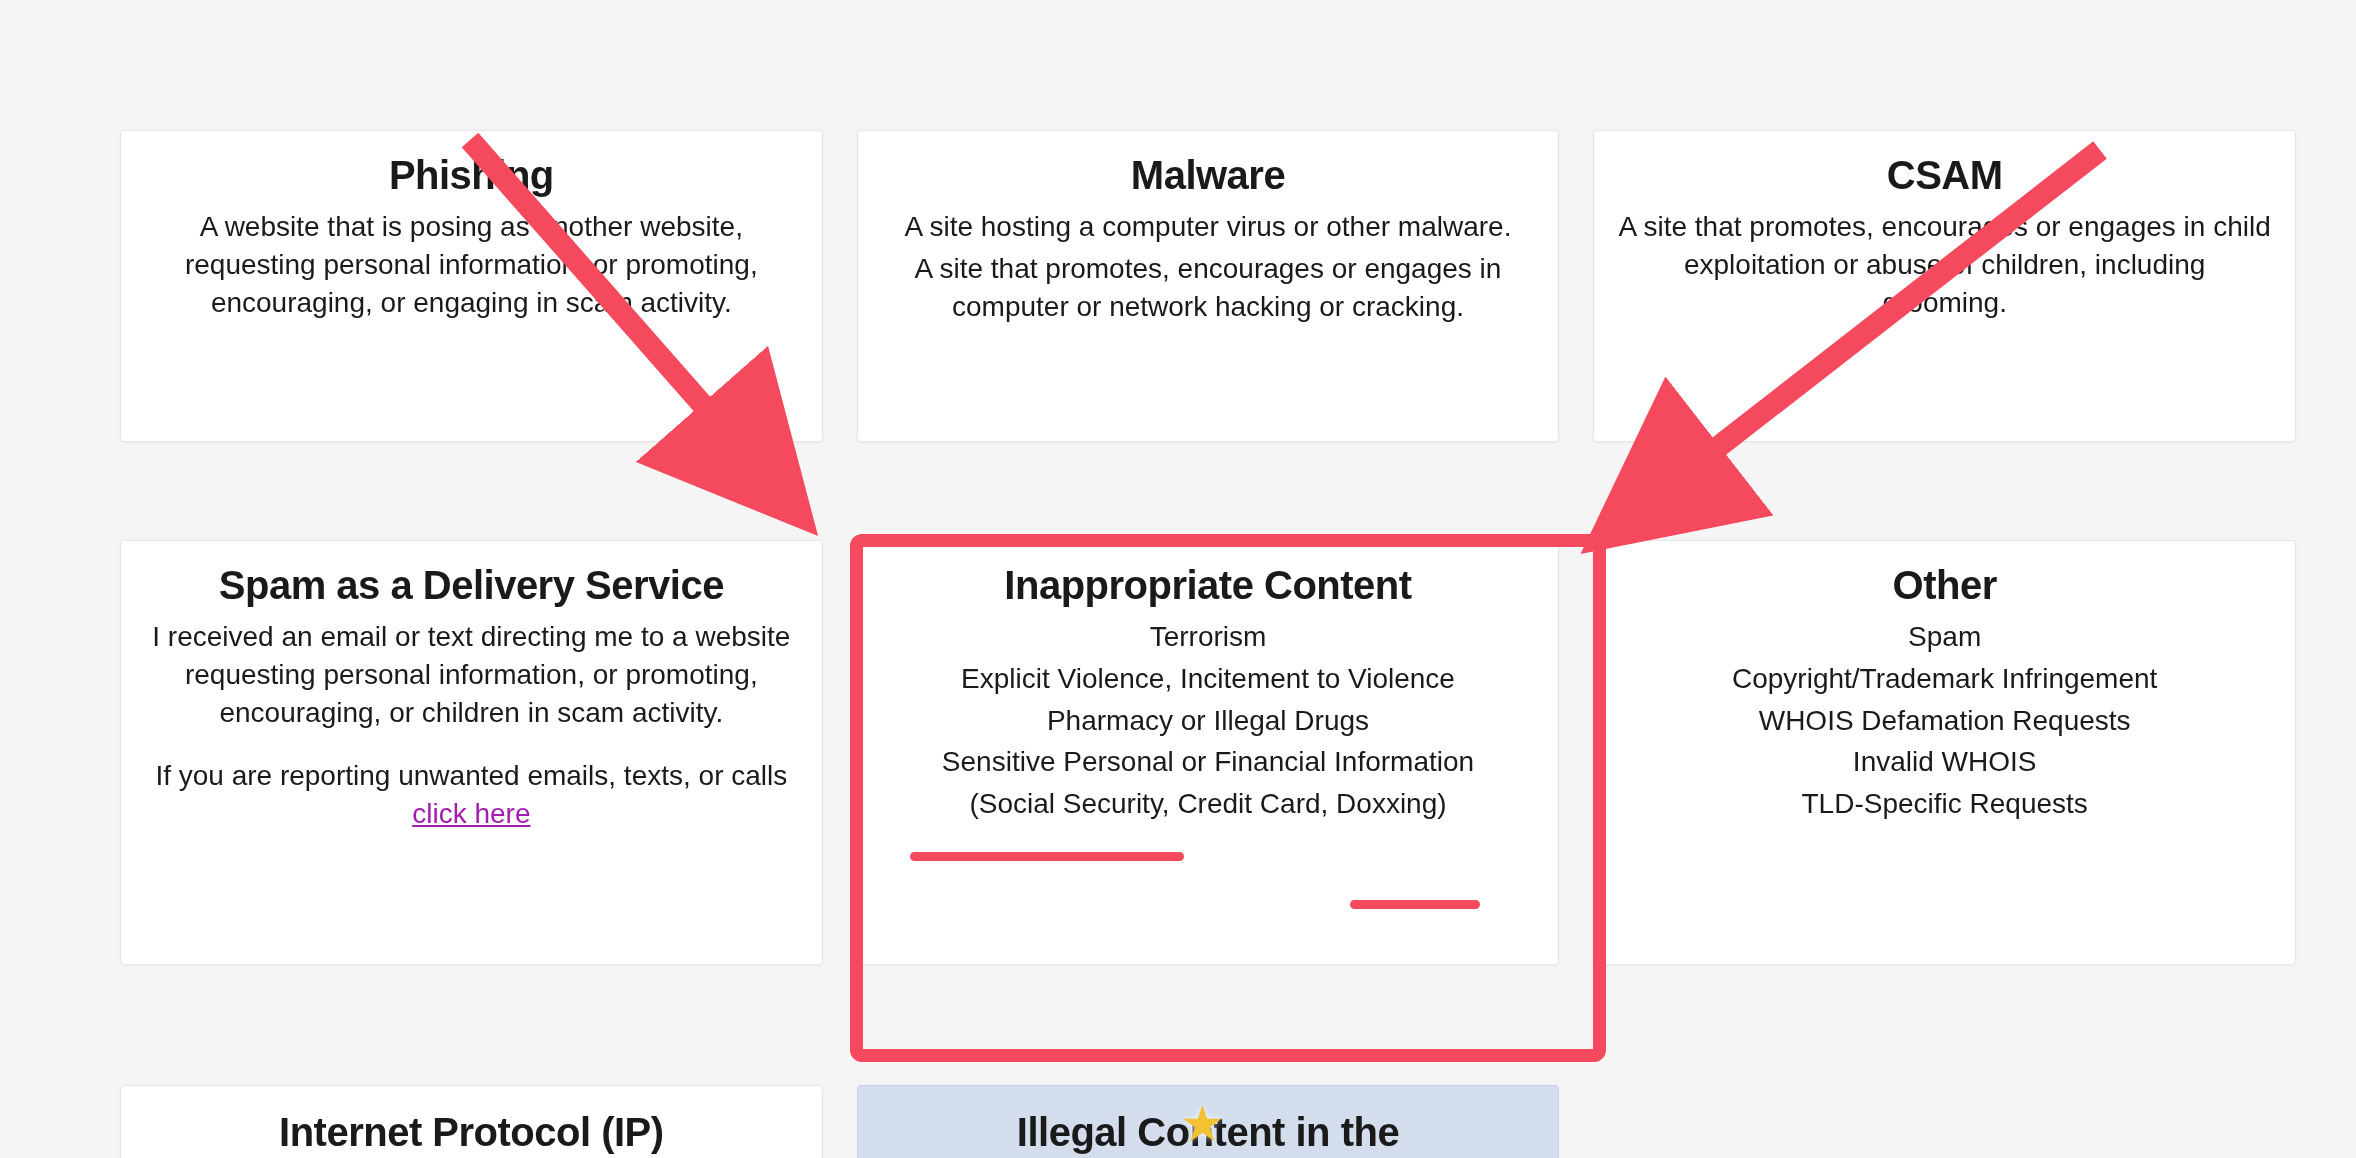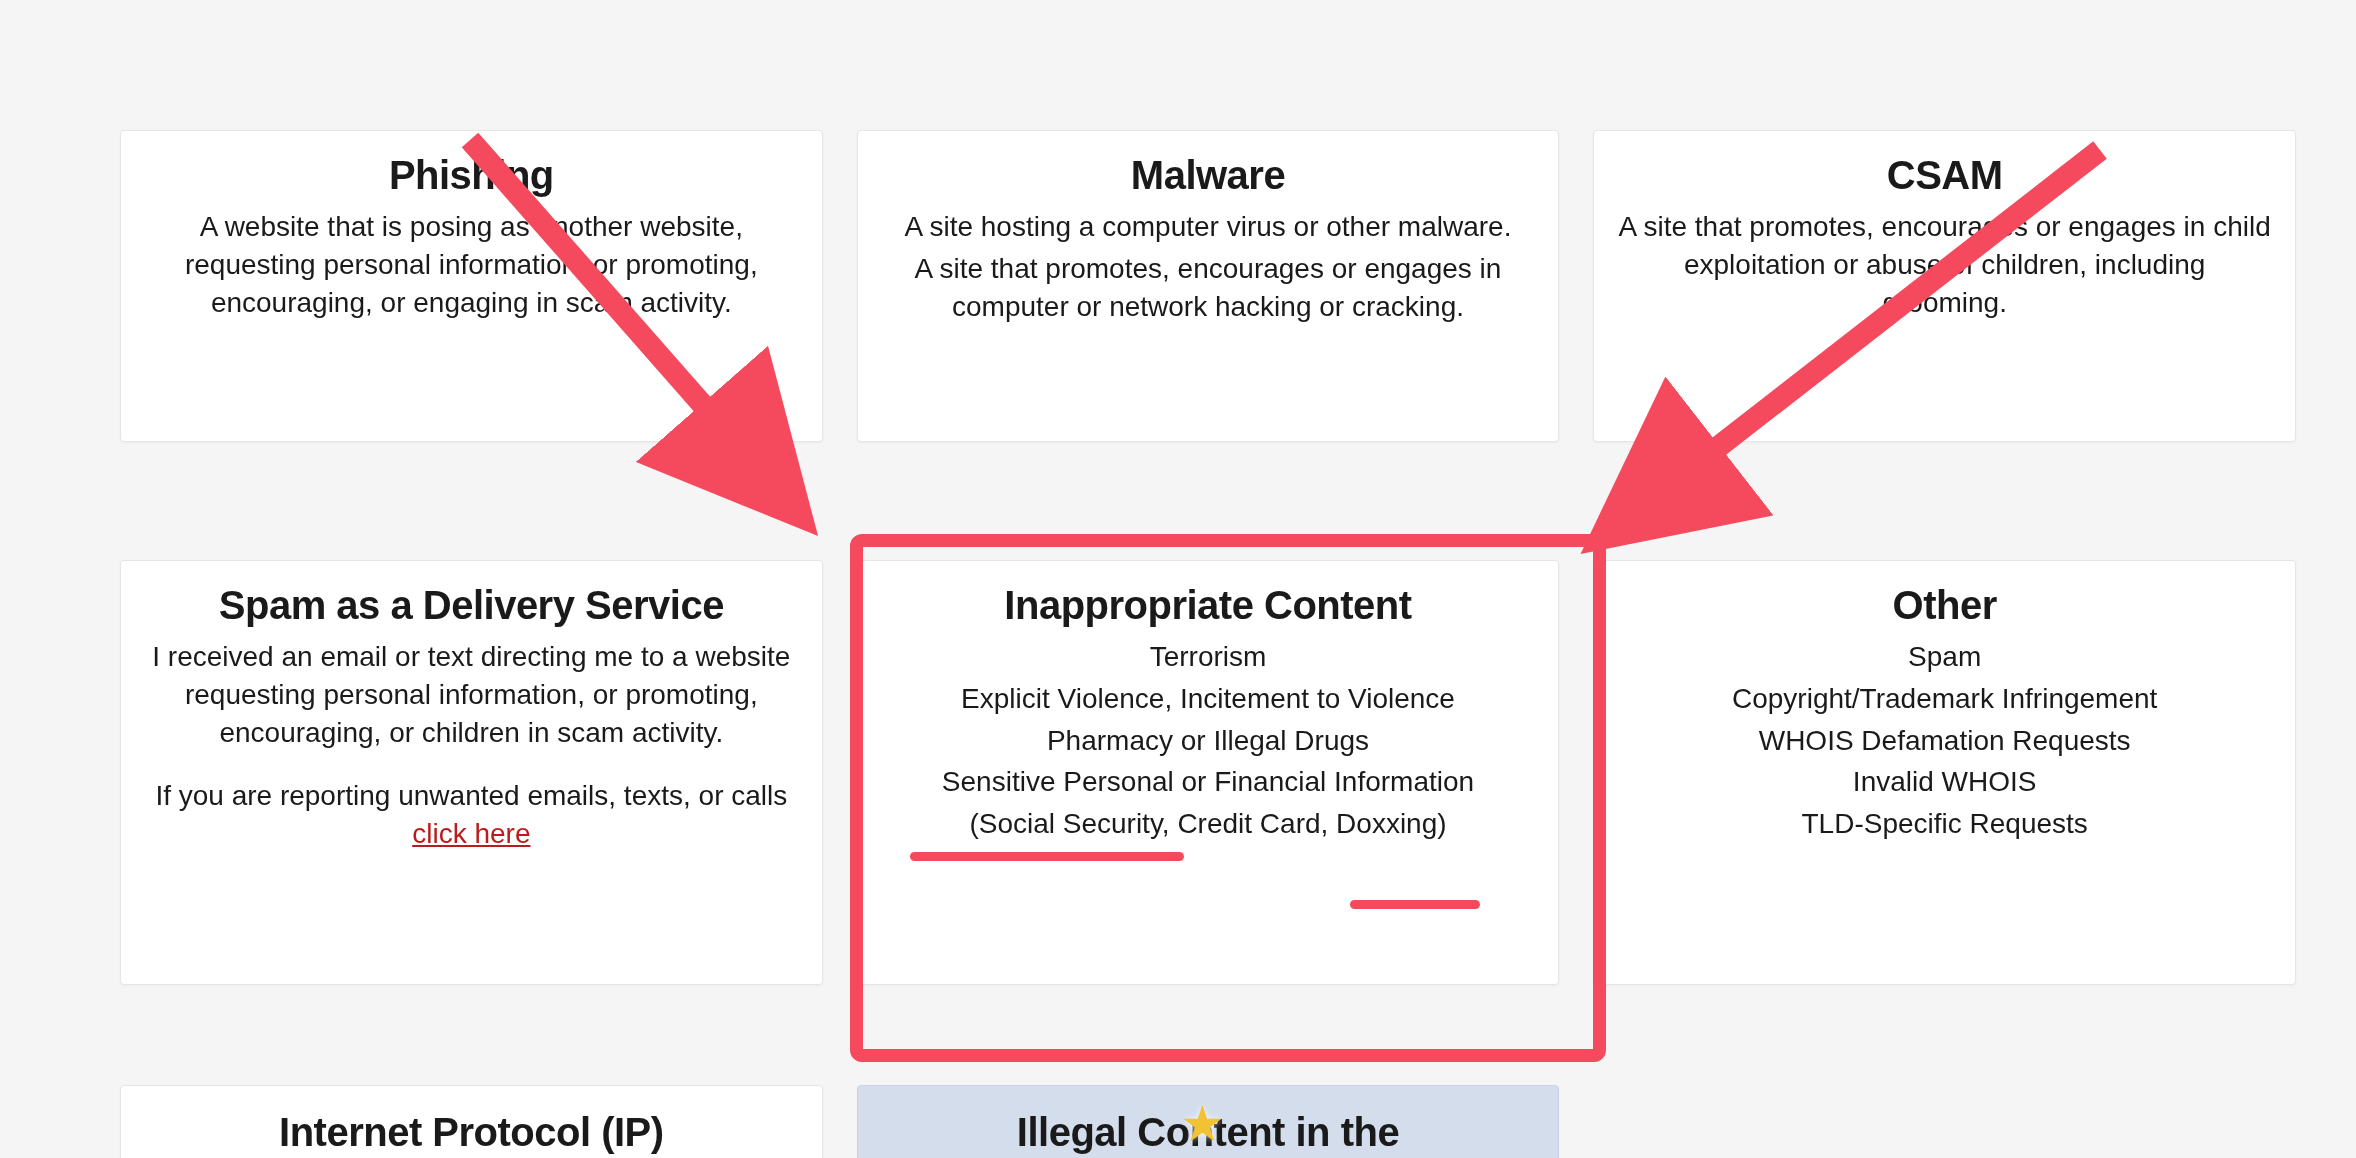--- a/index.html
+++ b/index.html
@@ -46,21 +46,21 @@
     font-weight: 600;
     margin-bottom: 10px;
     letter-spacing: -0.5px;
   }
   .card-desc {
     font-size: 28px;
     line-height: 1.35;
   }
   .card-desc p { margin-bottom: 4px; }
   .link {
-    color: #b91c1c;
+    color: #a21caf;
     text-decoration: underline;
     cursor: pointer;
   }
   .row2 .card { min-height: 425px; }
   .card.selected {
     background: #d3ddec;
     border-color: #c8d3e6;
   }
   
   .partial-row {
@@ -125,21 +125,21 @@
     </div>
   </div>
   <div class="card">
     <div class="card-title">CSAM</div>
     <div class="card-desc">
         <p>A site that promotes, encourages or engages in child exploitation or abuse of children, including grooming.</p>
       </div>
   </div>
 </div>
 
-<div class="grid row2" style="top: 560px;">
+<div class="grid row2" style="top: 540px;">
   <div class="card">
     <div class="card-title">Spam as a Delivery Service</div>
     <div class="card-desc">
       <p>I received an email or text directing me to a website requesting  personal information, or promoting, encouraging, or children in scam activity.</p>
       <p style="height:18px"></p>
       <p>
         <span>If you are reporting unwanted emails, texts, or calls </span><span class="link">click here</span>
       </p>
     </div>
   </div>

